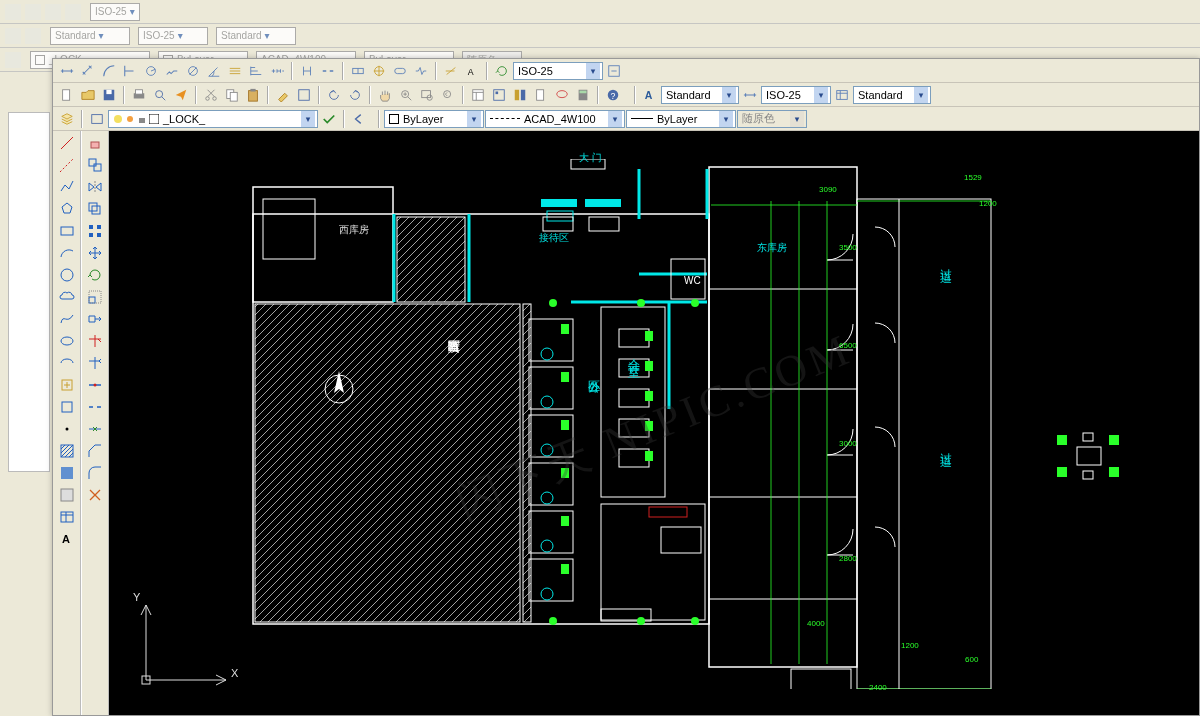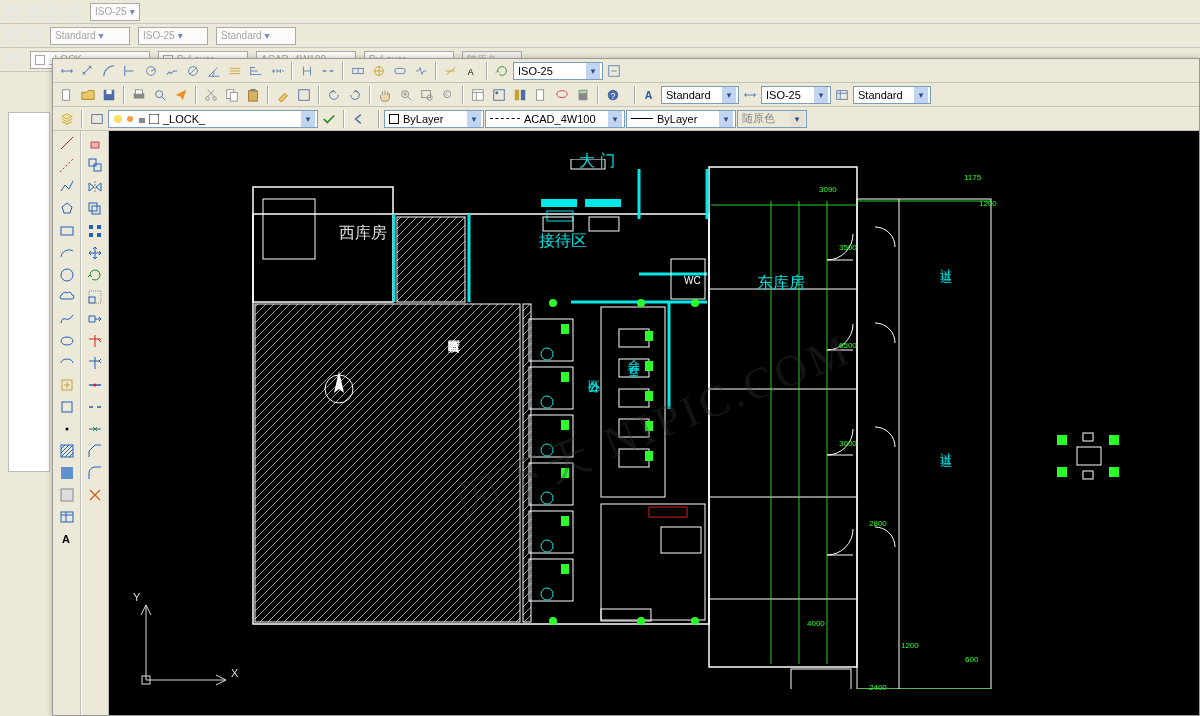--- a/index.html
+++ b/index.html
@@ -190,21 +190,21 @@
   font-size: 44px;
   opacity: 0.35;
   pointer-events: none;
   letter-spacing: 4px;
 }
 
 
 .room-label {
   position: absolute;
   color: #00e0e0;
-  font-size: 16px;
+  font-size: 10px;
 }
 .room-label-w { color: #fff; }
 .room-label-v {
   position: absolute;
   color: #00e0e0;
   font-size: 12px;
   writing-mode: vertical-rl;
 }
 .room-label-v.white { color: #fff; }
 
@@ -971,35 +971,35 @@
             <path d="M644 388 A20 20 0 0 0 624 368"></path>
           </g>
 
           <rect x="540" y="510" width="60" height="30" stroke="#fff" fill="none"></rect>
           <rect x="540" y="545" width="60" height="26" stroke="#fff" fill="none"></rect>
         </svg>
 
         <div class="room-label" style="left:430px;top:100px;">接待区</div>
         <div class="room-label room-label-w" style="left:230px;top:92px;color:#ddd;">西库房</div>
         <div class="room-label" style="left:470px;top:20px;">大 门</div>
-        <div class="room-label" style="left:648px;top:110px;margin-top:32px;">东库房</div>
+        <div class="room-label" style="left:648px;top:110px;">东库房</div>
         <div class="room-label room-label-w" style="left:575px;top:144px;color:#fff;font-size:10px;">WC</div>
         <div class="room-label-v white" style="left:336px;top:200px;color:#fff;">写真喷绘区</div>
         <div class="room-label-v" style="left:476px;top:240px;">办公区</div>
         <div class="room-label-v" style="left:516px;top:218px;">会 计 室</div>
         <div class="room-label-v" style="left:828px;top:128px;">过 道</div>
         <div class="room-label-v" style="left:828px;top:312px;">过 道</div>
 
         <div class="small-dim" style="left:710px;top:54px;">3090</div>
-        <div class="small-dim" style="left:855px;top:42px;">1175</div>
+        <div class="small-dim" style="left:855px;top:42px;">1529</div>
         <div class="small-dim" style="left:870px;top:68px;">1200</div>
         <div class="small-dim" style="left:730px;top:112px;">3500</div>
         <div class="small-dim" style="left:730px;top:210px;">6500</div>
         <div class="small-dim" style="left:730px;top:308px;">3000</div>
-        <div class="small-dim" style="left:730px;top:388px;margin-left:30px;">2800</div>
+        <div class="small-dim" style="left:730px;top:423px;">2800</div>
         <div class="small-dim" style="left:698px;top:488px;">4000</div>
         <div class="small-dim" style="left:792px;top:510px;">1200</div>
         <div class="small-dim" style="left:856px;top:524px;">600</div>
         <div class="small-dim" style="left:720px;top:552px;padding-left:40px;">2400</div>
 
         <svg style="position:absolute;left:940px;top:300px;width:80px;height:50px;" viewBox="0 0 80 50">
           <rect x="28" y="16" width="24" height="18" stroke="#fff" fill="none"></rect>
           <rect x="8" y="4" width="10" height="10" fill="#2aff2a"></rect>
           <rect x="8" y="36" width="10" height="10" fill="#2aff2a"></rect>
           <rect x="60" y="4" width="10" height="10" fill="#2aff2a"></rect>

